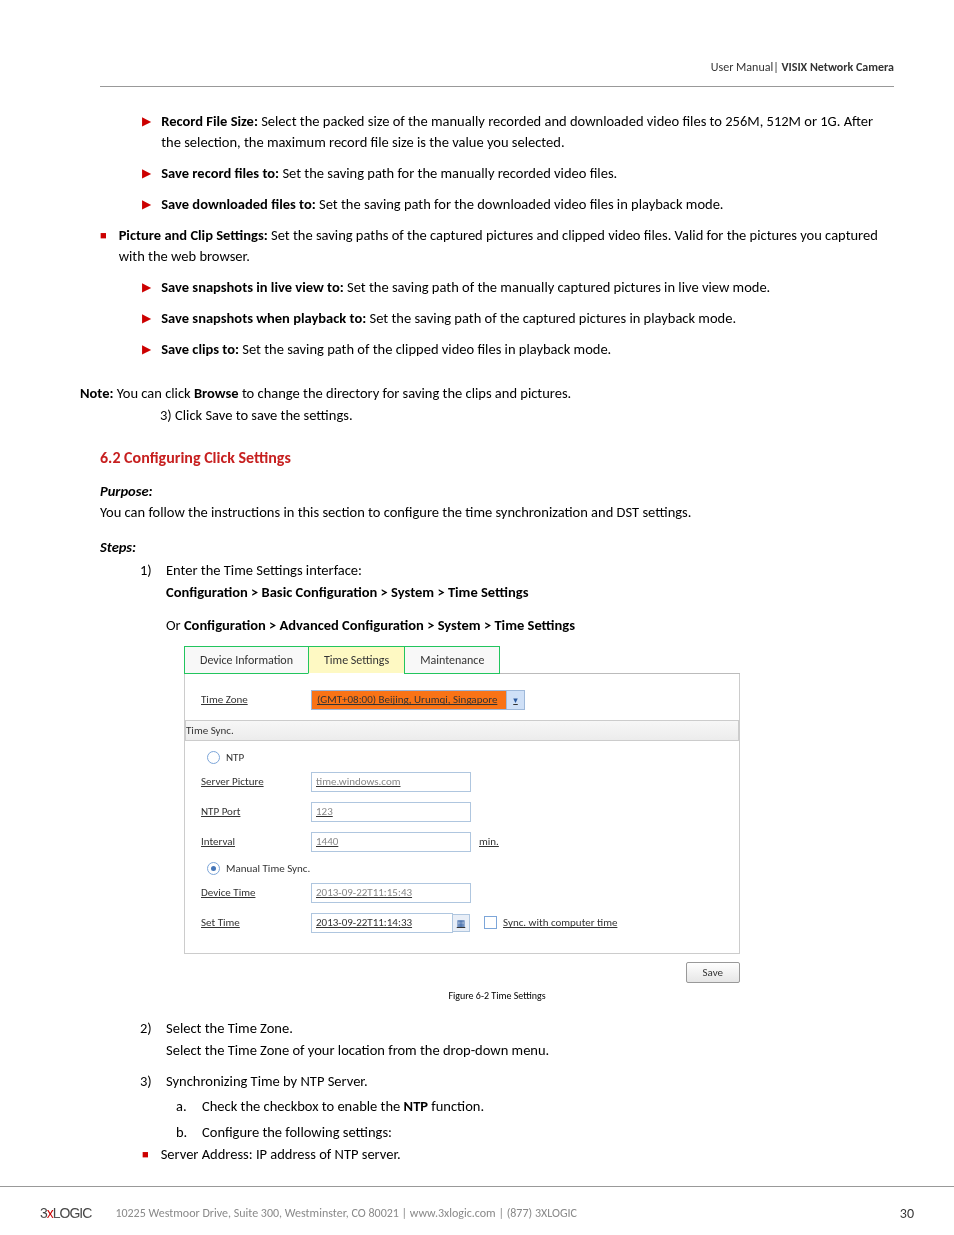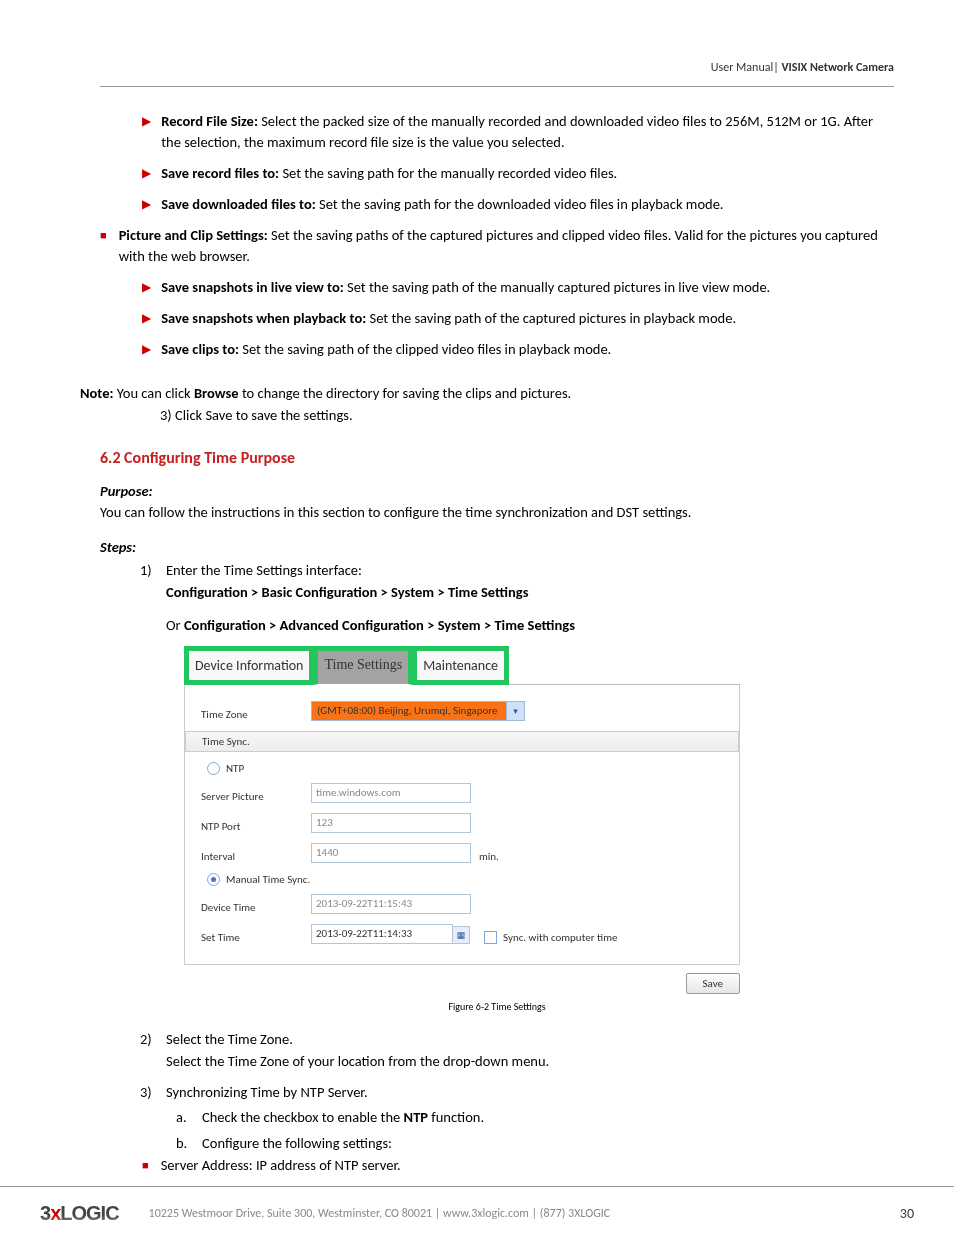--- a/index.html
+++ b/index.html
@@ -67,54 +67,54 @@
   .body-text { margin-top: 2px; line-height: 1.4; }
   .ol-steps { margin-left: 40px; margin-top: 4px; }
   .ol-steps .item { margin-bottom: 4px; line-height: 1.5; display:flex; }
   .ol-steps .num { min-width: 26px; }
   .or-path { margin-left: 26px; margin-top: 12px; }
 
   
   .figure-wrap { margin: 12px 0 4px 84px; width: 556px; }
   .tabrow { display:flex; border-bottom: 1px solid #bbb; }
   .tab {
-    padding: 6px 6px;
-    font-size: 14px;
+    padding: 6px 15px;
+    font-size: 12px;
     color: #333;
     background: #f8f8f8;
-    border: 5px solid #22c55e;
+    border: 1px solid #22c55e;
     margin-right: -1px;
     margin-bottom: -1px;
   }
-  .tab.active { background: #a3a3a3; border-bottom: 1px solid #fff; font-family: Liberation Serif, serif; }
+  .tab.active { background: #fef9c3; border-bottom: 1px solid #fff; }
   .panel {
     border: 1px solid #ccc;
     border-top: none;
     background: #fff;
     padding: 16px 16px 10px 16px;
     font-size: 11px;
     color: #333;
   }
-  .row { display:flex; align-items:flex-end; margin-bottom: 10px; }
+  .row { display:flex; align-items:center; margin-bottom: 10px; text-decoration: underline; }
   .row .lbl { width: 110px; }
   .select-box {
     display:flex; align-items:center;
     border:1px solid #9fb9da; height:18px; width:212px;
     background:#f97316;
   }
   .select-box .sv { flex:1; padding:0 5px; color:#333; }
   .select-box .dd {
     width:17px; height:18px; background:#cfe0f7;
     display:flex; align-items:center; justify-content:center;
     color:#2b5aa0; font-size:9px; border-left:1px solid #9fb9da;
   }
   .group-title {
     background: linear-gradient(#f7f7f7,#ececec);
     border:1px solid #ccc;
-    padding:3px 16px;
+    padding:3px 0;
     margin: 4px -16px 10px -16px;
   }
   .radio-row { margin-left: 6px; margin-bottom: 8px; display:flex; align-items:center; }
   .radio-outer {
     width:11px; height:11px; border:1px solid #7da6d9; border-radius:50%;
     display:inline-flex; align-items:center; justify-content:center; margin-right:6px;
     background:#fff;
   }
   .radio-inner { width:5px; height:5px; border-radius:50%; background:#4576b8; }
   .textfield {
@@ -157,25 +157,25 @@
   .footer {
     position:absolute; bottom:4px; left:0; right:0;
     border-top:1px solid #999;
     display:flex; align-items:center;
     padding:8px 40px 0 40px;
     font-size:12px; color:#888;
     height:36px;
   }
   .logo {
     font-family: Arial, sans-serif;
-    font-weight:bold;
-    font-size:20px;
+    font-weight:normal;
+    font-size:14px;
     color:#444;
     letter-spacing:-1px;
-    margin-right: 30px;
+    margin-right: 24px;
   }
   .logo .x { color:#c00; }
   .footer .pnum { margin-left:auto; color:#333; font-size:14px; }
   .footer-fade {
     position:absolute; bottom:0; left:0; right:0; height:20px;
     background:linear-gradient(rgba(255,255,255,0),rgba(255,255,255,0.9));
   }
 </style>
 </head>
 <body>
@@ -222,21 +222,21 @@
       </div>
     </div>
   </div>
 
   <div class="note-line" style="margin-top:24px;">
     <span class="bold">Note:</span><span> You can click </span><span class="bold">Browse</span><span> to change the directory for saving the clips and pictures.</span>
   </div>
   <div class="step-line">3)    Click Save to save the settings.</div>
 
   <div class="section-title">
-    <span>6.2</span><span> Configuring Time Purpose</span>
+    <span>6.2</span><span> Configuring Click Settings</span>
   </div>
 
   <div class="purpose">Purpose:</div>
   <div class="body-text">You can follow the instructions in this section to configure the time synchronization and DST settings.</div>
 
   <div class="steps-label" style="margin-top:16px;">Steps:</div>
 
   <div class="ol-steps">
     <div class="item">
       <span class="num">1)</span>

